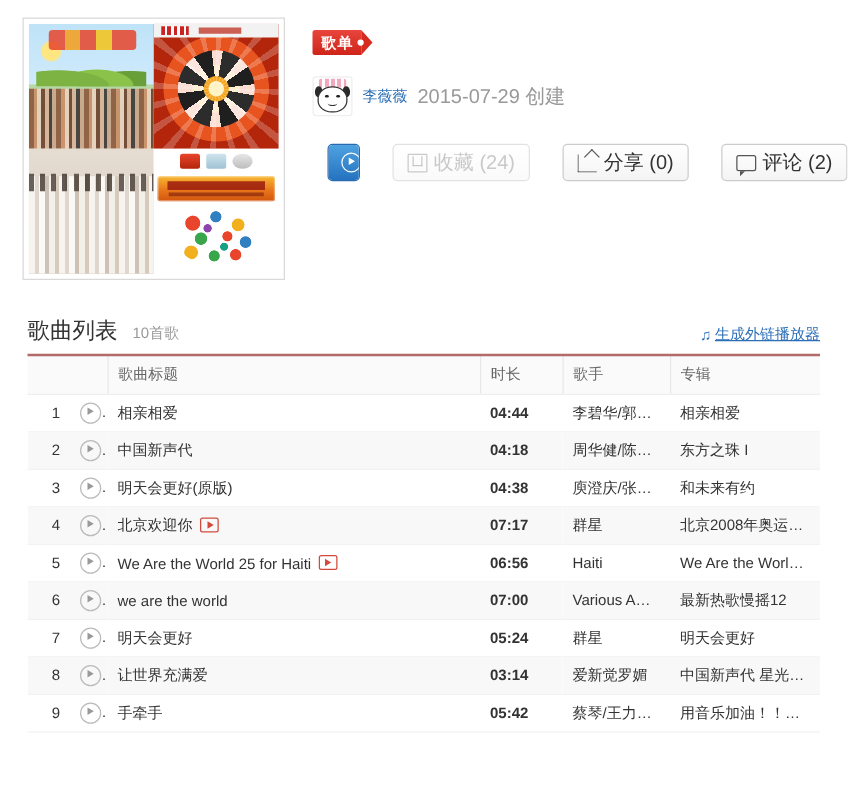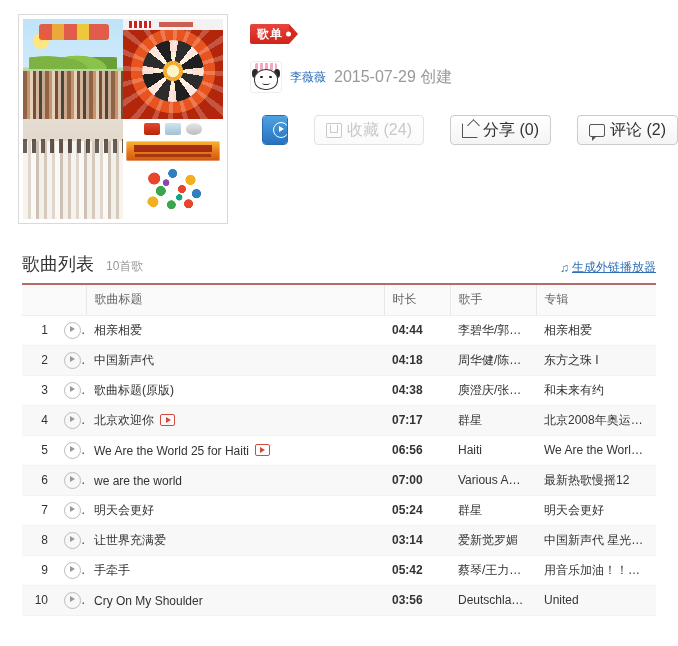--- a/index.html
+++ b/index.html
@@ -653,21 +653,21 @@
           <td class="col-idx">2</td>
           <td class="col-play"><span class="row-play"></span></td>
           <td class="col-title"><span class="song-name">中国新声代</span></td>
           <td class="col-dur">04:18</td>
           <td class="col-artist">周华健/陈…</td>
           <td class="col-album">东方之珠 I</td>
         </tr>
         <tr>
           <td class="col-idx">3</td>
           <td class="col-play"><span class="row-play"></span></td>
-          <td class="col-title"><span class="song-name">歌曲标题(原版)</span></td>
+          <td class="col-title"><span class="song-name">明天会更好(原版)</span></td>
           <td class="col-dur">04:38</td>
           <td class="col-artist">庾澄庆/张…</td>
           <td class="col-album">和未来有约</td>
         </tr>
         <tr>
           <td class="col-idx">4</td>
           <td class="col-play"><span class="row-play"></span></td>
           <td class="col-title"><span class="song-name">北京欢迎你</span><span class="mv-icon"></span></td>
           <td class="col-dur">07:17</td>
           <td class="col-artist">群星</td>
@@ -706,23 +706,15 @@
           <td class="col-album">中国新声代 星光…</td>
         </tr>
         <tr>
           <td class="col-idx">9</td>
           <td class="col-play"><span class="row-play"></span></td>
           <td class="col-title"><span class="song-name">手牵手</span></td>
           <td class="col-dur">05:42</td>
           <td class="col-artist">蔡琴/王力…</td>
           <td class="col-album">用音乐加油！！…</td>
         </tr>
-        <tr>
-          <td class="col-idx">10</td>
-          <td class="col-play"><span class="row-play"></span></td>
-          <td class="col-title"><span class="song-name">Cry On My Shoulder</span></td>
-          <td class="col-dur">03:56</td>
-          <td class="col-artist">Deutschla…</td>
-          <td class="col-album">United</td>
-        </tr>
       </tbody>
   </table>
 </div>
 
 </body></html>

